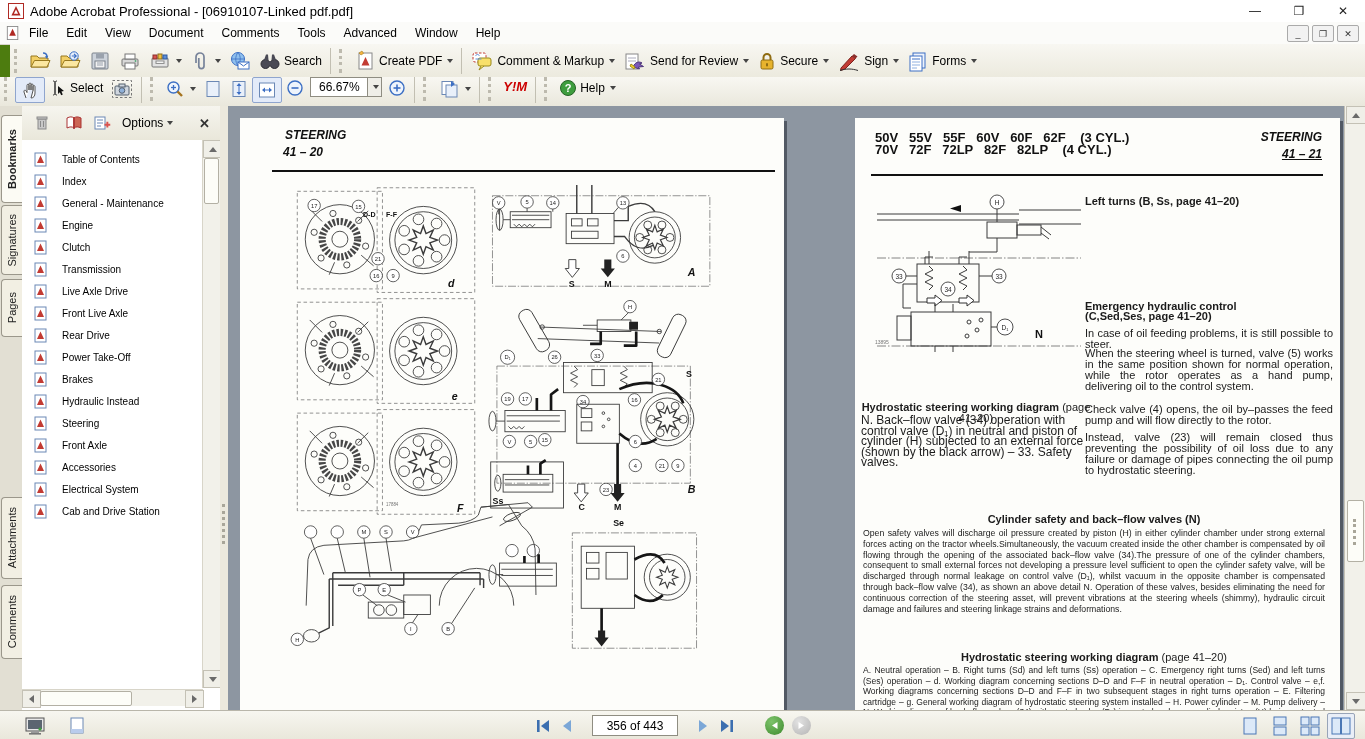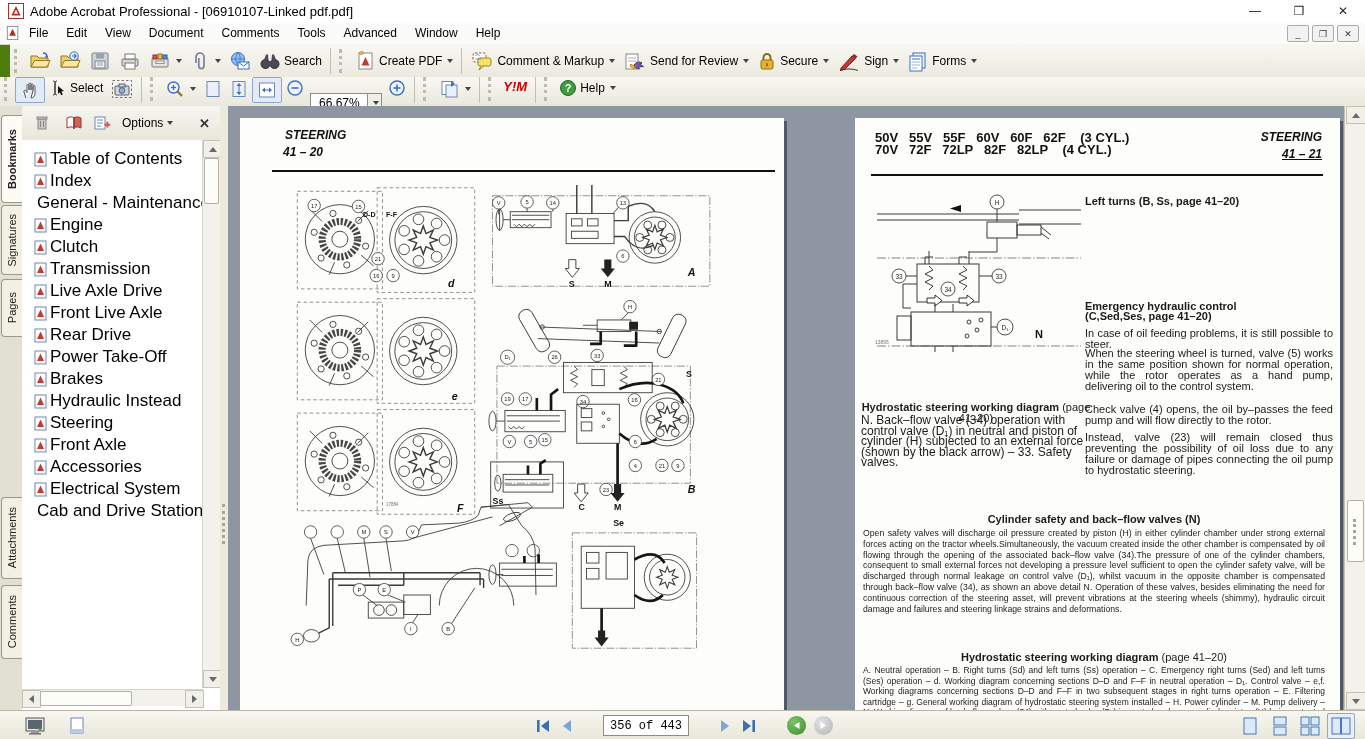--- a/index.html
+++ b/index.html
@@ -28,21 +28,21 @@
   
   .tabstrip{position:absolute;left:0;top:106px;width:22px;height:604px;background:#e2dfd3;border-right:1px solid #b5b2a6;}
   .vtab{position:absolute;left:1px;width:20px;background:#f2efe3;border:1px solid #9b978b;border-right:none;border-radius:4px 0 0 4px;display:flex;align-items:center;justify-content:center;}
   .vtab span{writing-mode:vertical-rl;transform:rotate(180deg);font-size:11px;color:#222;}
   .vtab.active{background:#fcfbf4;font-weight:bold;}
   .panel{position:absolute;left:22px;top:106px;width:198px;height:604px;background:#fff;border-right:1px solid #8f8d82;}
   .phead{position:absolute;left:0;top:0;width:100%;height:34px;background:linear-gradient(#f6f5ef,#e9e7da);border-bottom:1px solid #c6c3b7;display:flex;align-items:center;}
   .phead .opt{font-size:12px;color:#000;margin-left:10px;display:flex;align-items:center;}
   .phead .x{margin-left:auto;margin-right:10px;font-size:13px;color:#333;font-weight:bold;}
   .blist{position:absolute;left:0;top:34px;width:180px;height:548px;overflow:hidden;background:#fff;}
-  .bitem{display:flex;align-items:center;gap:3px;height:22px;padding-left:12px;font-size:17px;color:#000;white-space:nowrap;}
+  .bitem{display:flex;align-items:center;gap:15px;height:22px;padding-left:12px;font-size:10px;color:#000;white-space:nowrap;}
   .vsb{position:absolute;right:0;top:34px;width:17px;height:548px;background:#f2f1ea;border-left:1px solid #d8d5c9;}
   .sbtn{position:absolute;left:0;width:17px;height:16px;background:#f0efe8;border:1px solid #c4c1b5;display:flex;align-items:center;justify-content:center;}
   .sarr{width:0;height:0;border-left:4px solid transparent;border-right:4px solid transparent;}
   .sarr.up{border-bottom:5px solid #6a6a6a;}
   .sarr.dn{border-top:5px solid #6a6a6a;}
   .sarr.lf{border-top:4px solid transparent;border-bottom:4px solid transparent;border-right:5px solid #6a6a6a;border-left:none;}
   .sarr.rt{border-top:4px solid transparent;border-bottom:4px solid transparent;border-left:5px solid #6a6a6a;border-right:none;}
   .thumb{position:absolute;background:#fdfdf8;border:1px solid #b3b0a4;border-radius:2px;}
   .hsb{position:absolute;left:0;bottom:4px;width:181px;height:16px;background:#f2f1ea;border-top:1px solid #d8d5c9;}
   .splitter{position:absolute;left:220px;top:106px;width:8px;height:604px;background:#ece9dd;border-right:1px solid #9b988c;}
@@ -64,21 +64,21 @@
   .pipe{fill:none;stroke:#161616;stroke-width:3;stroke-linejoin:round;}
   .dash{fill:none;stroke:#666;stroke-width:.8;stroke-dasharray:4 3;}
   .ddot{fill:none;stroke:#666;stroke-width:.8;stroke-dasharray:9 2 1.5 2;}
   .cn{fill:#fff;stroke:#3b3b3b;stroke-width:.9;}
   .cnt{font:6.5px "Liberation Sans",sans-serif;fill:#222;text-anchor:middle;}
   .dlab{font:italic 700 12px "Liberation Sans",sans-serif;fill:#111;}
   .slab{font:700 10px "Liberation Sans",sans-serif;fill:#111;}
   .gearring{fill:none;stroke:#474747;stroke-width:8;stroke-dasharray:2.6 1.9;}
   
   .statusbar{position:absolute;left:0;top:710px;width:1365px;height:29px;background:linear-gradient(#f7f6f0,#e9e7da);border-top:1px solid #b9b6aa;display:flex;align-items:center;}
-  .navbox{width:84px;height:19px;background:#fff;border:1px solid #8f8d82;font-size:12px;color:#000;display:flex;align-items:center;justify-content:center;margin:0 24px;font-family:Liberation Mono, monospace;}
+  .navbox{width:84px;height:19px;background:#fff;border:1px solid #8f8d82;font-size:12px;color:#000;display:flex;align-items:center;justify-content:center;margin:0 13px;}
   .navtri{display:flex;align-items:center;justify-content:center;width:24px;height:22px;}
   .circbtn{width:19px;height:19px;border-radius:50%;display:flex;align-items:center;justify-content:center;margin:0 4px;}
   .layoutbtn{width:26px;height:24px;display:flex;align-items:center;justify-content:center;margin:0 2px;}
   .layoutbtn.pressed{border:1px solid #98a4b8;background:#e9eef7;border-radius:2px;}
 </style>
 </head>
 <body>
 
 <div class="screen">
 
@@ -300,21 +300,21 @@
           <path d="M5 10 l3-2.5 v5 z M15 10 l-3-2.5 v5 z" fill="#3c6fc4"></path>
           <line x1="7" y1="10" x2="13" y2="10" stroke="#3c6fc4"></line>
         </svg>
       </div>
     <div class="tbtn">
         <svg width="18" height="18" viewBox="0 0 18 18">
           <circle cx="9" cy="9" r="7" fill="#eef4fc" stroke="#3c6fc4" stroke-width="1.4"></circle>
           <line x1="5.5" y1="9" x2="12.5" y2="9" stroke="#3c6fc4" stroke-width="1.6"></line>
         </svg>
       </div>
-    <div style="display:flex;align-items:center;margin:16px 2px;">
+    <div style="display:flex;align-items:center;margin:0 2px;">
       <div class="zoombox">66.67%</div>
       <div class="zdrop">
           <span class="darr"></span>
         </div>
     </div>
     <div class="tbtn">
         <svg width="18" height="18" viewBox="0 0 18 18">
           <circle cx="9" cy="9" r="7" fill="#eef4fc" stroke="#3c6fc4" stroke-width="1.4"></circle>
           <line x1="5.5" y1="9" x2="12.5" y2="9" stroke="#3c6fc4" stroke-width="1.6"></line>
           <line x1="9" y1="5.5" x2="9" y2="12.5" stroke="#3c6fc4" stroke-width="1.6"></line>

